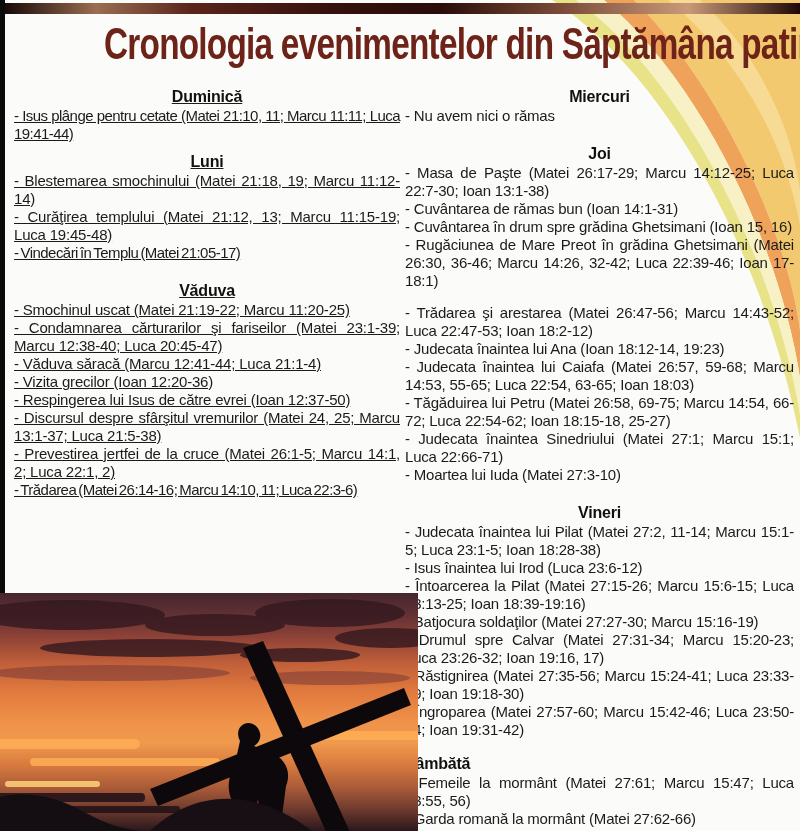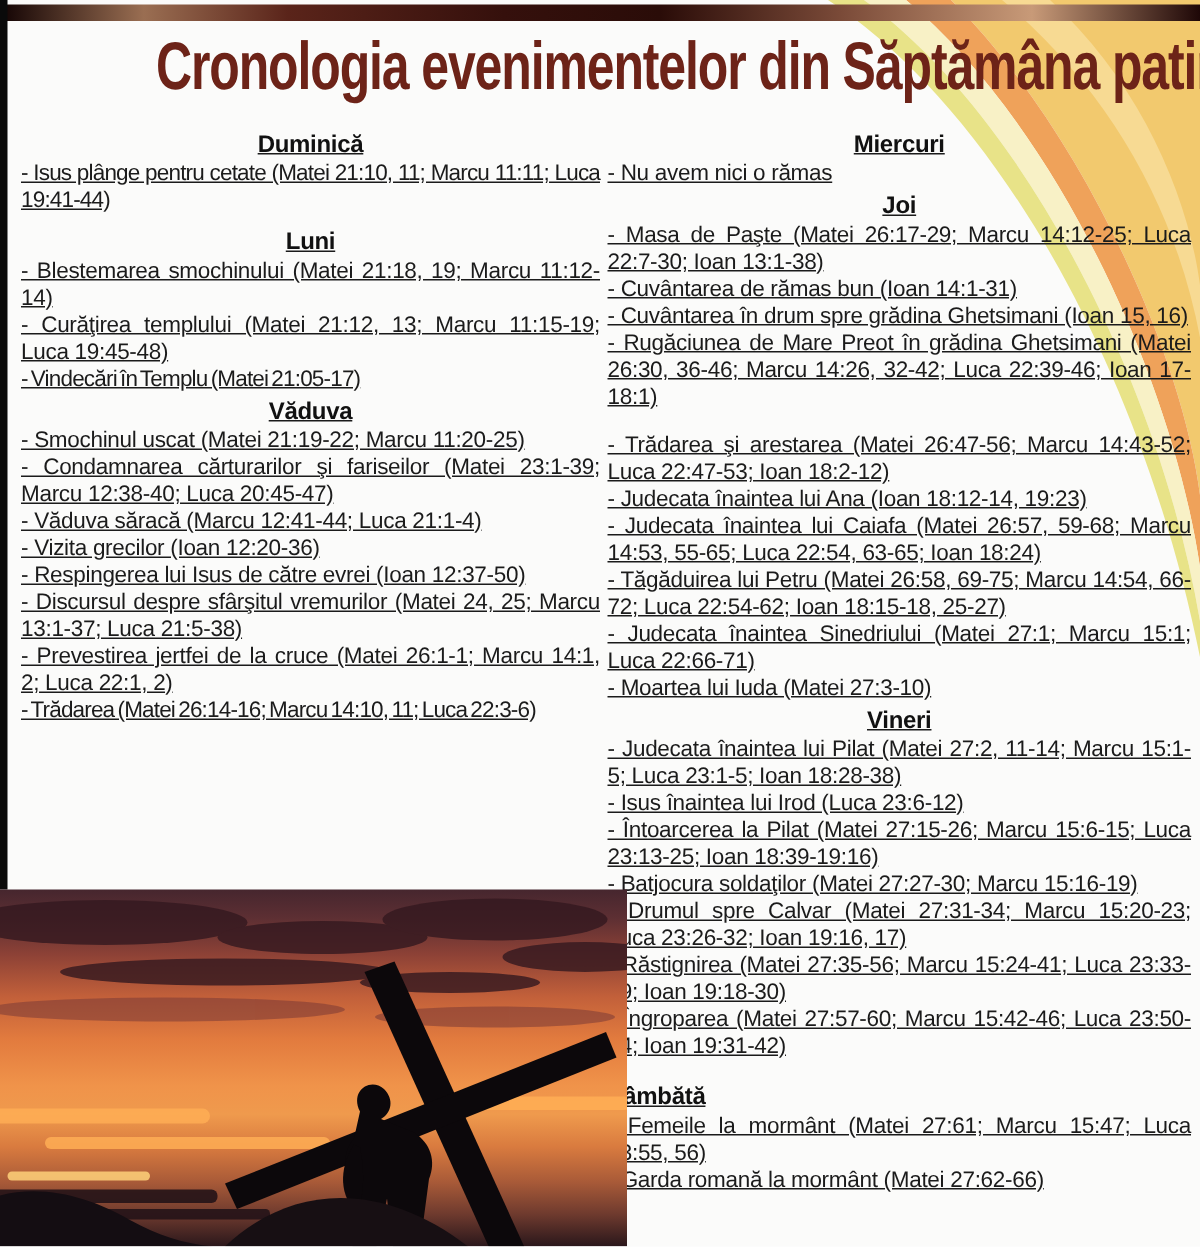--- a/index.html
+++ b/index.html
@@ -38,27 +38,27 @@
     transform-origin:50% 50%;
     white-space:nowrap;
   }
   
   .col{
     position:absolute;top:78px;z-index:2;
     font-size:15px;line-height:18px;
     letter-spacing:-0.2px;
   }
   .col-left{left:14px;width:386px;text-decoration:underline;}
-  .col-right{left:405px;width:389px;text-decoration:underline;}
+  .col-right{left:405px;width:389px;}
   .day-heading{
     font-size:16px;font-weight:bold;margin:10px 0 1px 0;
     text-align:center;color:#111;
   }
   .day-heading:empty{display:none;}
-  section.gap-lg > .day-heading{margin-top:4px;}
+  section.gap-lg > .day-heading{margin-top:20px;}
   section.continuation{margin-top:14px;}
   section.align-left > .day-heading{text-align:left;margin-top:16px;}
   .event{
     margin:0;
     text-align:justify;
   }
   .col-left .items .event:last-child{letter-spacing:-0.55px;word-spacing:-1.5px;}
   
   .photo{
     position:absolute;left:0;top:593px;width:418px;height:238px;z-index:5;
@@ -105,21 +105,21 @@
     </section>
     <section class="gap-lg">
       <div class="day-heading">Văduva</div>
       <div class="items">
           <p class="event">- Smochinul uscat (Matei 21:19-22; Marcu 11:20-25)</p>
           <p class="event">- Condamnarea cărturarilor şi fariseilor (Matei 23:1-39; Marcu 12:38-40; Luca 20:45-47)</p>
           <p class="event">- Văduva săracă (Marcu 12:41-44; Luca 21:1-4)</p>
           <p class="event">- Vizita grecilor (Ioan 12:20-36)</p>
           <p class="event">- Respingerea lui Isus de către evrei (Ioan 12:37-50)</p>
           <p class="event">- Discursul despre sfârşitul vremurilor (Matei 24, 25; Marcu 13:1-37; Luca 21:5-38)</p>
-          <p class="event">- Prevestirea jertfei de la cruce (Matei 26:1-1; Marcu 14:1, 2; Luca 22:1, 2)</p>
+          <p class="event">- Prevestirea jertfei de la cruce (Matei 26:1-5; Marcu 14:1, 2; Luca 22:1, 2)</p>
           <p class="event">- Trădarea (Matei 26:14-16; Marcu 14:10, 11; Luca 22:3-6)</p>
         </div>
     </section>
   </div>
 
   <div class="col col-right">
     <section>
       <div class="day-heading">Miercuri</div>
       <div class="items">
           <p class="event">- Nu avem nici o rămas</p>
@@ -132,21 +132,21 @@
           <p class="event">- Cuvântarea de rămas bun (Ioan 14:1-31)</p>
           <p class="event">- Cuvântarea în drum spre grădina Ghetsimani (Ioan 15, 16)</p>
           <p class="event">- Rugăciunea de Mare Preot în grădina Ghetsimani (Matei 26:30, 36-46; Marcu 14:26, 32-42; Luca 22:39-46; Ioan 17-18:1)</p>
         </div>
     </section>
     <section class="continuation">
 
       <div class="items">
           <p class="event">- Trădarea şi arestarea (Matei 26:47-56; Marcu 14:43-52; Luca 22:47-53; Ioan 18:2-12)</p>
           <p class="event">- Judecata înaintea lui Ana (Ioan 18:12-14, 19:23)</p>
-          <p class="event">- Judecata înaintea lui Caiafa (Matei 26:57, 59-68; Marcu 14:53, 55-65; Luca 22:54, 63-65; Ioan 18:24)</p>
+          <p class="event">- Judecata înaintea lui Caiafa (Matei 26:57, 59-68; Marcu 14:53, 55-65; Luca 22:54, 63-65; Ioan 18:03)</p>
           <p class="event">- Tăgăduirea lui Petru (Matei 26:58, 69-75; Marcu 14:54, 66-72; Luca 22:54-62; Ioan 18:15-18, 25-27)</p>
           <p class="event">- Judecata înaintea Sinedriului (Matei 27:1; Marcu 15:1; Luca 22:66-71)</p>
           <p class="event">- Moartea lui Iuda (Matei 27:3-10)</p>
         </div>
     </section>
     <section class="gap-lg">
       <div class="day-heading">Vineri</div>
       <div class="items">
           <p class="event">- Judecata înaintea lui Pilat (Matei 27:2, 11-14; Marcu 15:1-5; Luca 23:1-5; Ioan 18:28-38)</p>
           <p class="event">- Isus înaintea lui Irod (Luca 23:6-12)</p>

